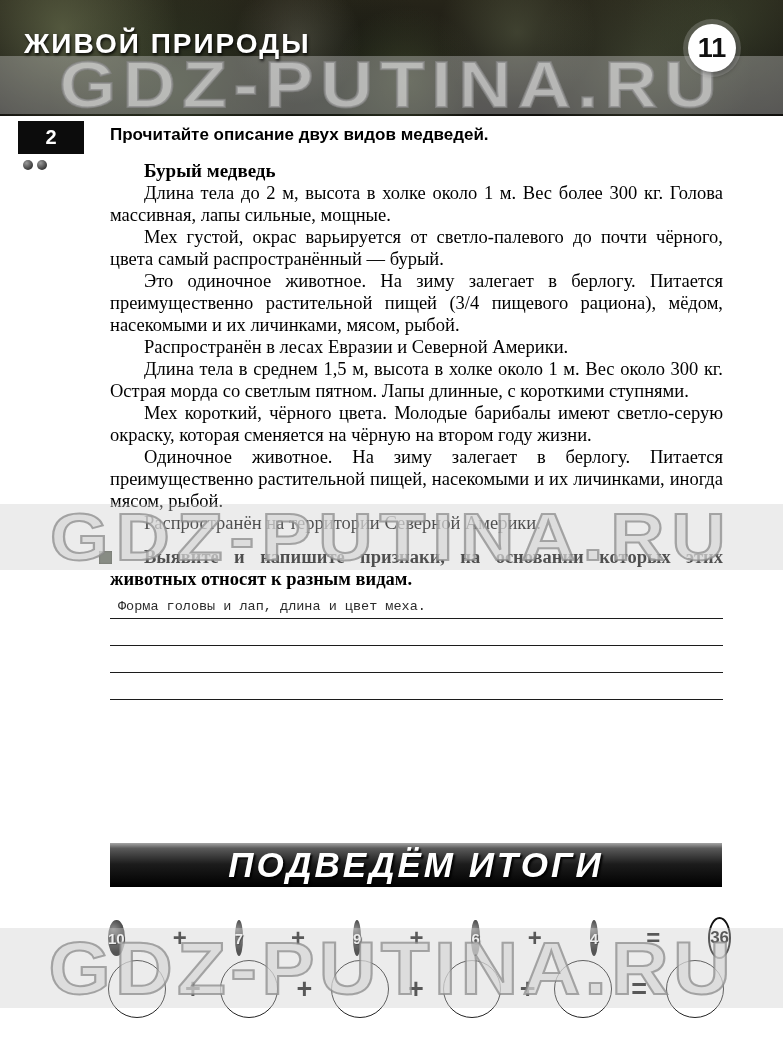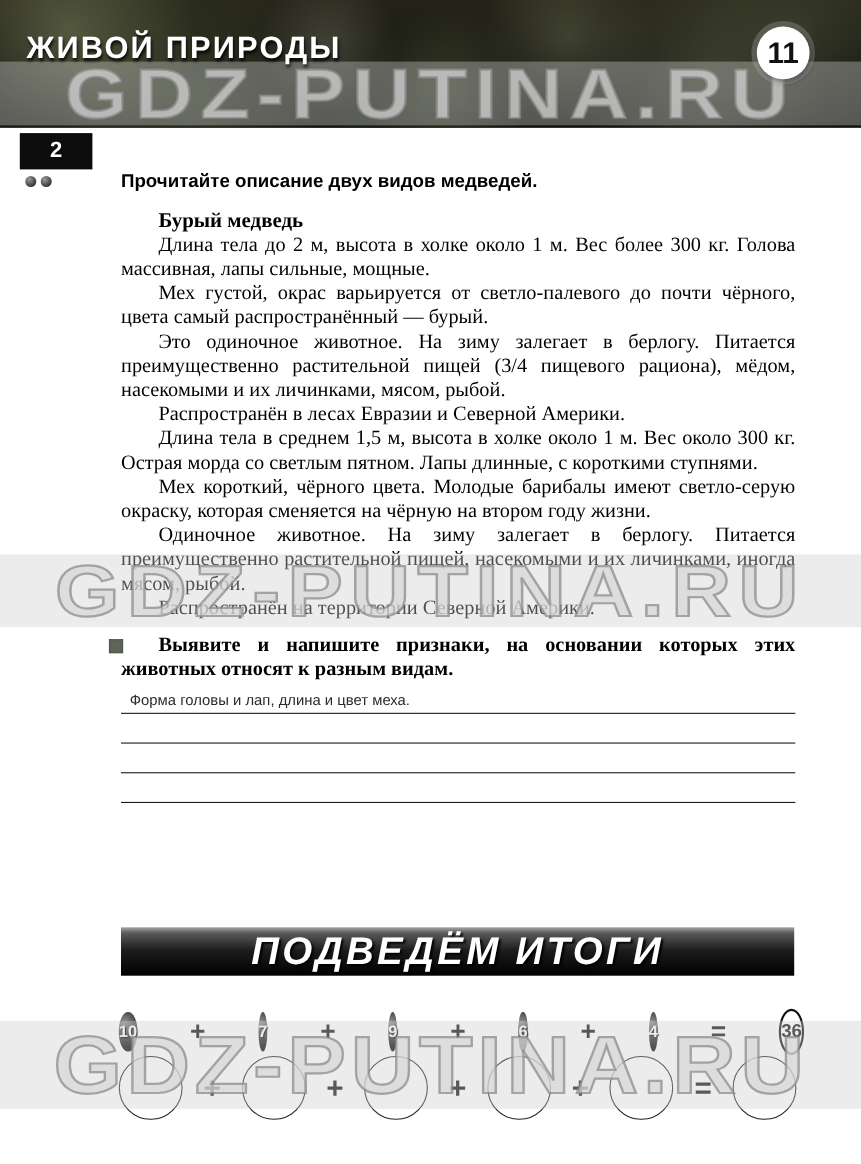--- a/index.html
+++ b/index.html
@@ -61,40 +61,40 @@
     color:#fff; display:flex; align-items:center; justify-content:center;
     font-family:"Liberation Sans", sans-serif; font-weight:bold; font-size:20px;
   }
   .dots { position:absolute; left:23px; top:160px; display:flex; gap:4px; }
   .dots i { display:block; width:10px; height:10px; border-radius:50%;
     background:radial-gradient(circle at 35% 30%, #9a9a9a, #3a3a3a 70%); }
 
   
   .content { position:absolute; left:110px; top:124px; width:613px; color:#000; z-index:5; }
   .intro {
-    font-family:"Liberation Sans", sans-serif; font-weight:bold; font-size:17px; line-height:22px;margin-top:30px;
+    font-family:"Liberation Sans", sans-serif; font-weight:bold; font-size:17px; line-height:22px;
   }
   .sec-heading {
     font-weight:bold; font-size:19px; line-height:22px; text-indent:34px; margin-top:14px;
   }
   p.body {
     font-size:18.5px; line-height:22px; text-align:justify; text-indent:34px;
   }
   .question-row { position:relative; margin-top:12px; }
   .q-bullet {
     position:absolute; left:-11px; top:5px; width:13px; height:13px; background:#5e6457;
     box-shadow:inset 0 0 2px rgba(0,0,0,.5);
   }
   .question-row p.body { font-weight:bold; }
 
   .rule { height:27px; border-bottom:1.5px solid #1c1c1c; position:relative; }
   .rule.first { margin-top:2px; }
   .answer {
     position:absolute; left:8px; bottom:4px;
-    font-family:Liberation Sans, sans-serif; font-size:13.5px; color:#2b2b2b;
+    font-family:Liberation Mono, monospace; font-size:13.5px; color:#2b2b2b;
   }
 
   
   .banner {
     position:absolute; left:110px; top:843px; width:612px; height:44px;
     background:linear-gradient(180deg, #a5a5a5 0%, #5a5a5a 12%, #1c1c1c 48%, #000 100%);
     display:flex; align-items:center; justify-content:center; z-index:5;
   }
   .banner-text {
     font-family:"Liberation Sans", sans-serif; font-weight:bold; font-style:italic;

